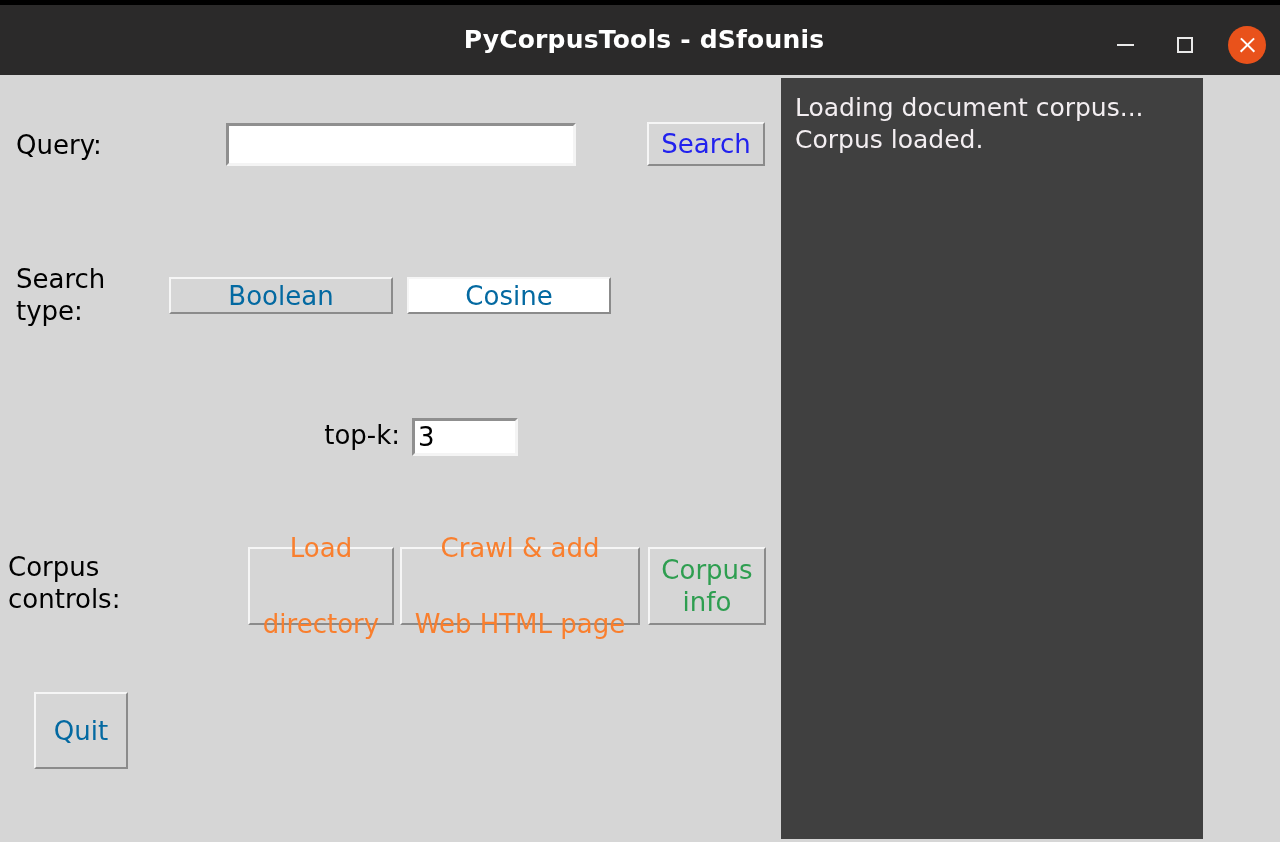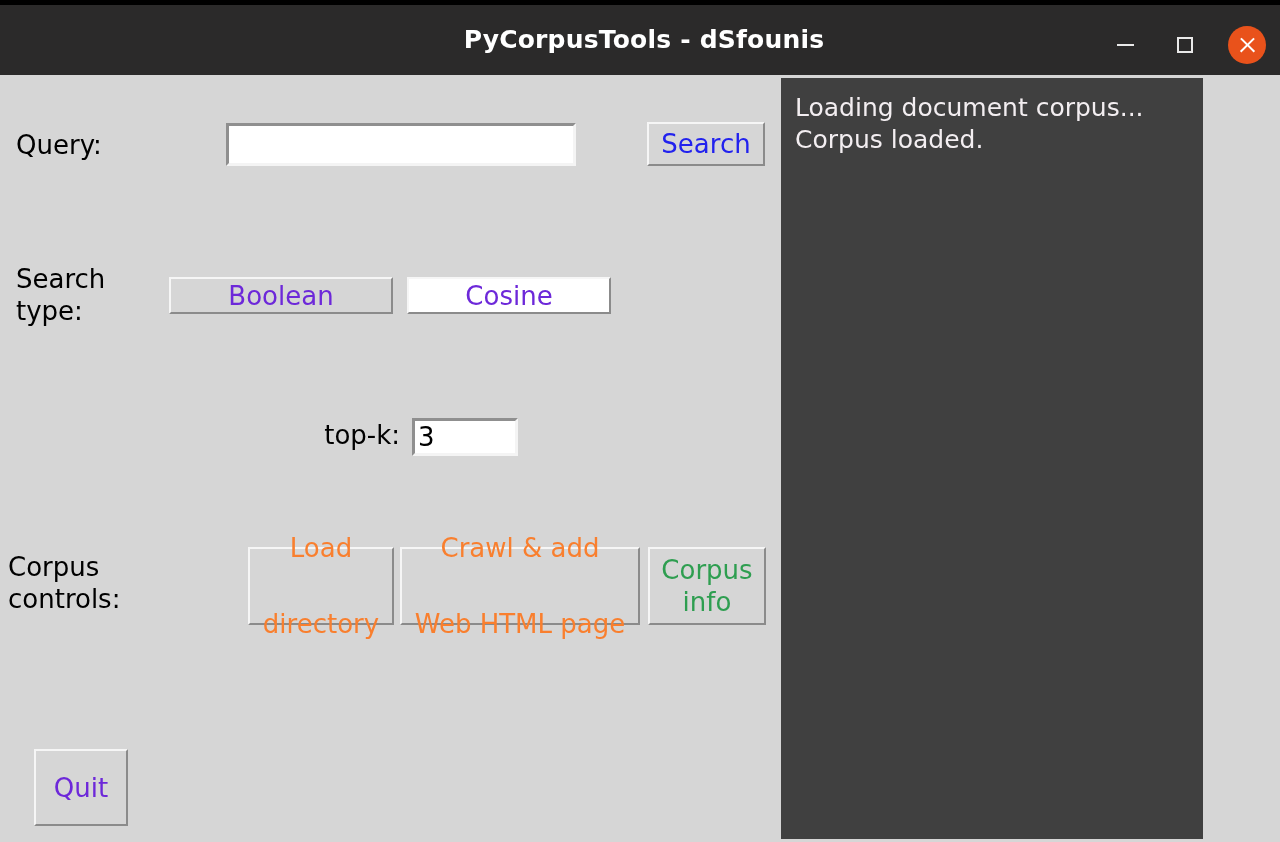--- a/index.html
+++ b/index.html
@@ -159,21 +159,21 @@
     border-top: 2px solid #f6f6f6;
     border-left: 2px solid #f6f6f6;
     border-right: 2px solid #8b8b8b;
     border-bottom: 2px solid #8b8b8b;
     display: flex;
     align-items: center;
     justify-content: center;
     text-align: center;
     font-size: 26px;
     line-height: 32px;
-    color: #6d28d9;
+    color: #0369a1;
     cursor: default;
     user-select: none;
     font-family: "DejaVu Sans", sans-serif;
   }
   .btn.selected { background: #ffffff; }
   .btn.blue  { color: #2222ee; }
   .btn.orange{ color: #f97f2e; }
   .btn.green { color: #2e9e50; }
 
   
@@ -256,21 +256,21 @@
       <div class="btn orange" style="left:400px; top:472px; width:240px; height:78px; flex-direction:column;gap:44px;">
         <div>Crawl &amp; add</div>
         <div>Web HTML page</div>
       </div>
 
       <div class="btn green" style="left:648px; top:472px; width:118px; height:78px; flex-direction:column;">
         <div>Corpus</div>
         <div>info</div>
       </div>
 
-      <div class="btn" style="left:34px; top:674px; width:94px; height:77px;">Quit</div>
+      <div class="btn" style="left:34px; top:617px; width:94px; height:77px;">Quit</div>
 
     </div>
 
     <div class="log-pane">
       <div class="log-text">Loading document corpus...
 Corpus loaded.</div>
     </div>
 
   </div>
 </div>

